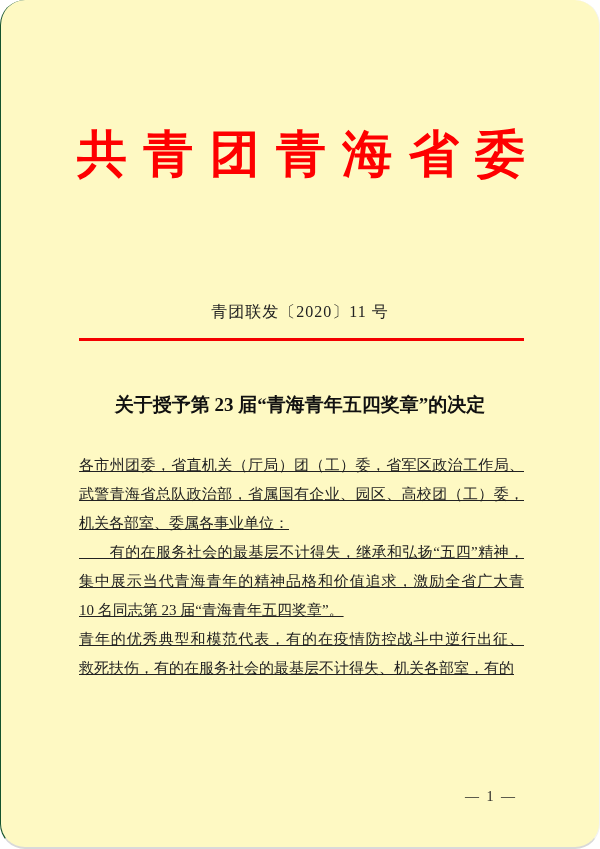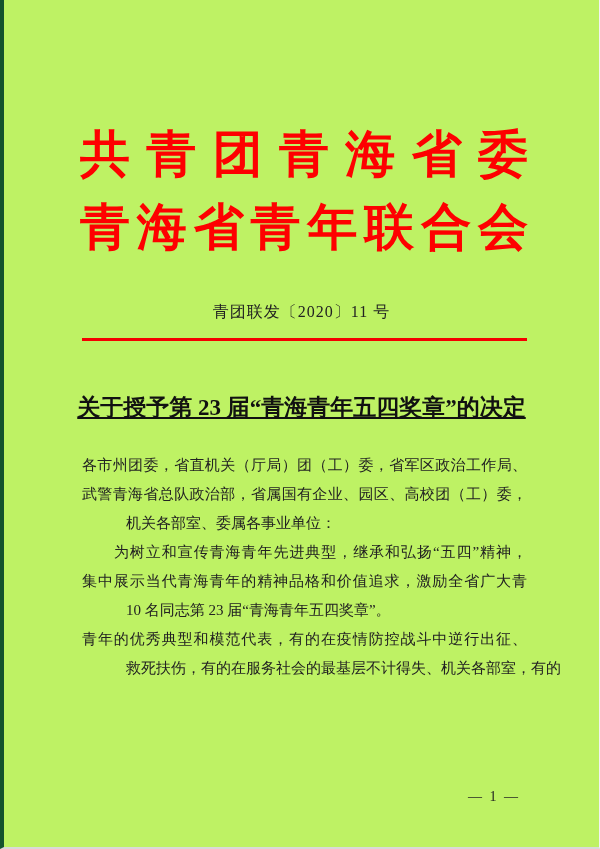--- a/index.html
+++ b/index.html
@@ -5,27 +5,28 @@
   html, body {
     margin: 0;
     padding: 0;
     background: #ffffff;
   }
   .page {
     position: relative;
     width: 600px;
     height: 849px;
     box-sizing: border-box;
-    background: #bef264;
-    border-left: 4px solid #14532d;
+    background: #fef9c3;
+    border-left: 1px solid #14532d;
     border-right: 1px solid #f2f2f2;
     border-bottom: 2px solid #d9d9d9;
     font-family: "Liberation Serif", "DejaVu Serif", serif;
     color: #1f1f1f;
     overflow: hidden;
+    border-radius: 25px;
   }
   
   .masthead {
     position: absolute;
     top: 118px;
     left: 76px;
     width: 448px;
   }
   .masthead-line {
     font-size: 50px;
@@ -57,78 +58,76 @@
     height: 3px;
     background: #f40000;
   }
   
   .doc-title {
     position: absolute;
     top: 392px;
     left: 0;
     width: 100%;
     text-align: center;
-    font-size: 23px;
+    font-size: 19px;
     font-weight: bold;
     color: #111111;
-    text-decoration: underline;
   }
   
   .doc-body {
     position: absolute;
     top: 451px;
     left: 78px;
     width: 445px;
     font-size: 15px;
     line-height: 29px;
     color: #222222;
   }
   .doc-body .line {
     text-align: justify;
     text-align-last: justify;
     text-justify: inter-character;
     white-space: nowrap;
+    text-decoration: underline;
   }
   .doc-body .line.para-end {
     text-align-last: left;
-    margin-left: 44px;
   }
   
   .page-number {
     position: absolute;
     top: 789px;
     left: 0;
     width: 516px;
     text-align: right;
     font-size: 14px;
     letter-spacing: 2px;
     color: #222222;
   }
 </style>
 </head>
 <body>
 
 <div class="page">
 
   <div class="masthead">
     <div class="masthead-line">共青团青海省委</div>
-    <div class="masthead-line">青海省青年联合会</div>
   </div>
 
   <div class="doc-number">青团联发〔2020〕11 号</div>
 
   <div class="red-rule"></div>
 
   <div class="doc-title">关于授予第 23 届“青海青年五四奖章”的决定</div>
 
   <div class="doc-body">
       <div class="line">各市州团委，省直机关（厅局）团（工）委，省军区政治工作局、</div>
       <div class="line">武警青海省总队政治部，省属国有企业、园区、高校团（工）委，</div>
       <div class="line para-end">机关各部室、委属各事业单位：</div>
-      <div class="line">　　为树立和宣传青海青年先进典型，继承和弘扬“五四”精神，</div>
+      <div class="line">　　有的在服务社会的最基层不计得失，继承和弘扬“五四”精神，</div>
       <div class="line">集中展示当代青海青年的精神品格和价值追求，激励全省广大青</div>
       <div class="line para-end">10 名同志第 23 届“青海青年五四奖章”。</div>
       <div class="line">青年的优秀典型和模范代表，有的在疫情防控战斗中逆行出征、</div>
       <div class="line para-end">救死扶伤，有的在服务社会的最基层不计得失、机关各部室，有的</div>
     </div>
 
   <div class="page-number">— 1 —</div>
 
 </div>
 

